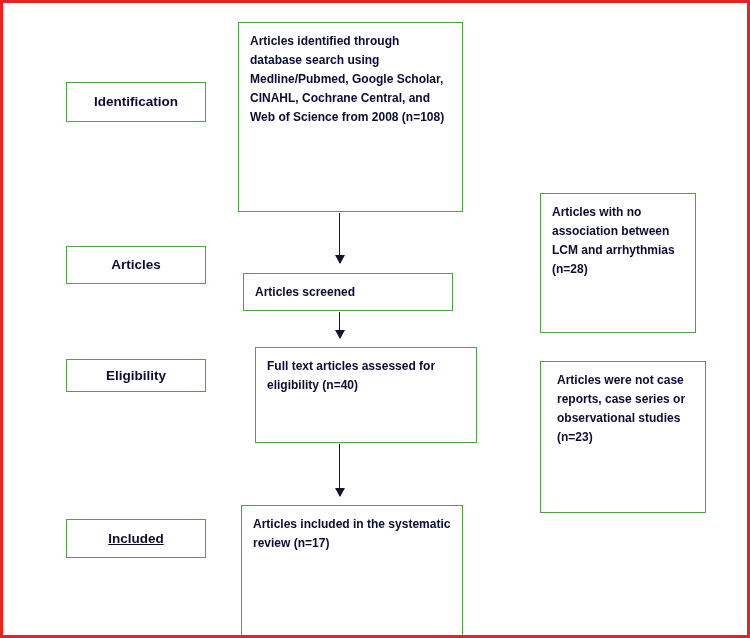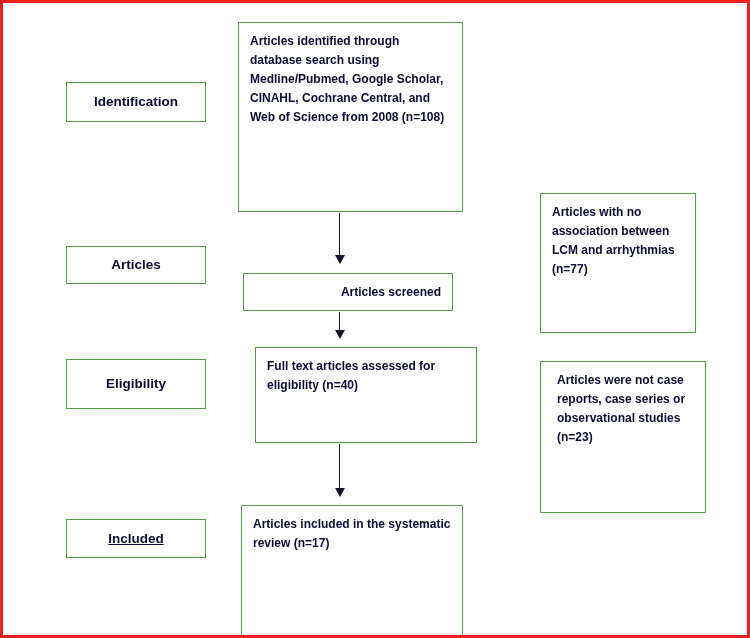--- a/index.html
+++ b/index.html
@@ -62,46 +62,46 @@
 <div id="page">
 
   <div class="node stage" style="left:63px; top:79px; width:140px; height:40px;">
     <span class="box-text">Identification</span>
   </div>
 
   <div class="node stage" style="left:63px; top:243px; width:140px; height:38px;">
     <span class="box-text">Articles</span>
   </div>
 
-  <div class="node stage" style="left:63px; top:356px; width:140px; height:50px;">
+  <div class="node stage" style="left:63px; top:356px; width:140px; height:33px;">
     <span class="box-text">Eligibility</span>
   </div>
 
   <div class="node stage" style="left:63px; top:516px; width:140px; height:39px;text-decoration:underline;">
     <span class="box-text">Included</span>
   </div>
 
   <div class="node" style="left:235px; top:19px; width:225px; height:190px;">
     <span class="box-text">Articles identified through database search using Medline/Pubmed, Google Scholar, CINAHL, Cochrane Central, and Web of Science from 2008 (n=108)</span>
   </div>
 
-  <div class="node" style="left:240px; top:270px; width:210px; height:38px; display:flex; align-items:center; justify-content:flex-end; text-align:center;">
+  <div class="node" style="left:240px; top:270px; width:210px; height:38px; display:flex; align-items:center; justify-content:flex-start; text-align:center;">
     <span class="box-text">Articles screened</span>
   </div>
 
   <div class="node" style="left:252px; top:344px; width:222px; height:96px;">
     <span class="box-text">Full text articles assessed for eligibility (n=40)</span>
   </div>
 
   <div class="node" style="left:238px; top:502px; width:222px; height:132px;">
     <span class="box-text">Articles included in the systematic review (n=17)</span>
   </div>
 
   <div class="node" style="left:537px; top:190px; width:156px; height:140px;">
-    <span class="box-text">Articles with no association between LCM and arrhythmias (n=77)</span>
+    <span class="box-text">Articles with no association between LCM and arrhythmias (n=28)</span>
   </div>
 
   <div class="node" style="left:537px; top:358px; width:166px; height:152px;padding-left:16px;">
     <span class="box-text">Articles were not case reports, case series or observational studies (n=23)</span>
   </div>
 
   <div class="arrow" style="left:336px; top:210px; height:50px;"></div>
 
   <div class="arrow" style="left:336px; top:309px; height:26px;"></div>
 

